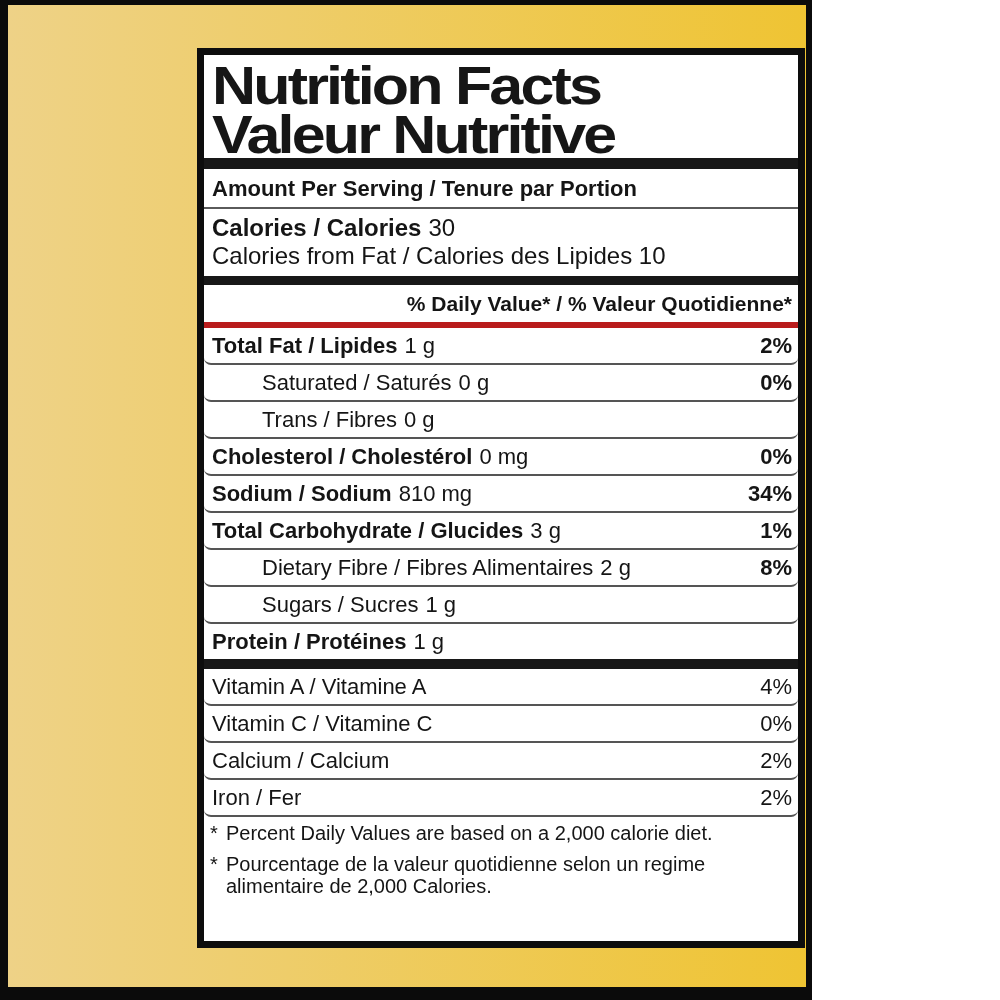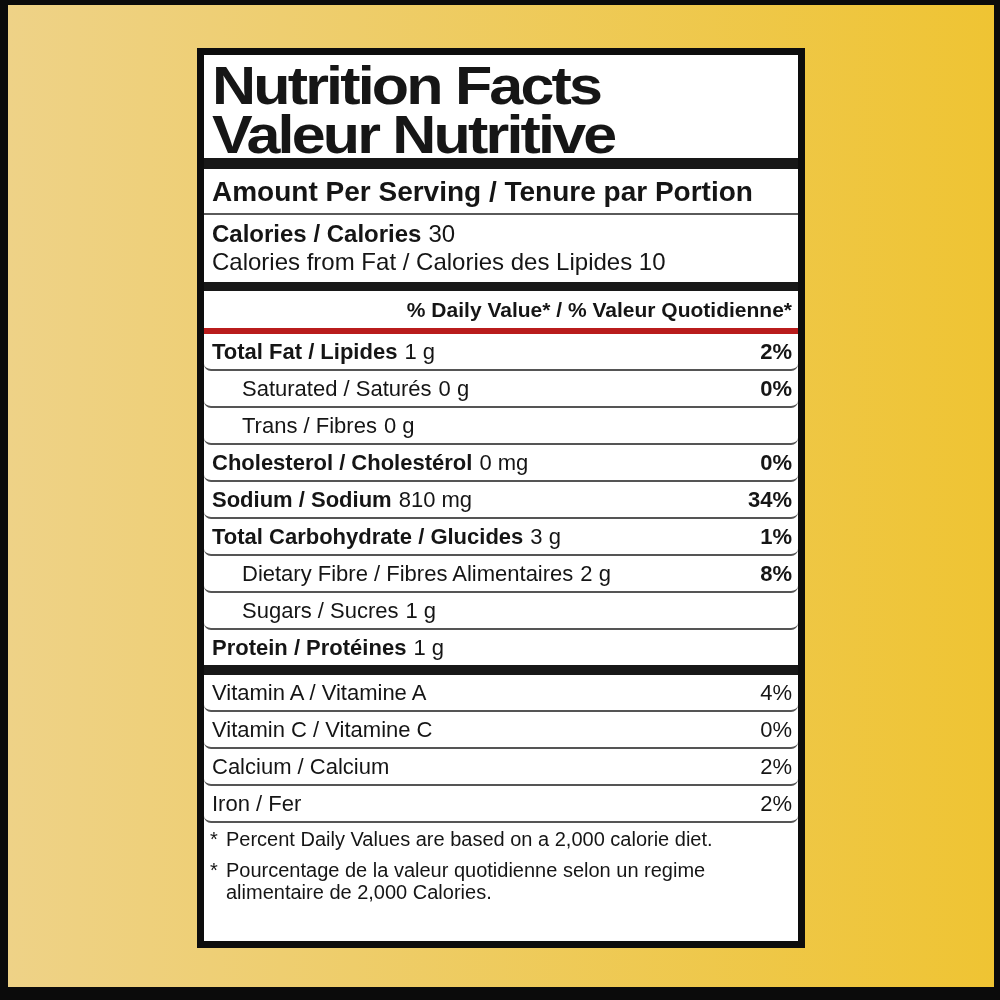--- a/index.html
+++ b/index.html
@@ -3,21 +3,21 @@
 <meta charset="utf-8">
 <style>
   * { margin: 0; padding: 0; box-sizing: border-box; }
   html, body { width: 1000px; height: 1000px; }
   body {
     font-family: "Liberation Sans", sans-serif;
     color: #151515;
   }
   .stage {
     position: relative;
-    width: 1000px;
+    width: 812px;
     height: 1000px;
     border-style: solid;
     border-color: #0b0b0b;
     border-width: 5px 6px 13px 8px;
     background: linear-gradient(to right, #eed287 0%, #eecd6a 35%, #efc433 100%);
     overflow: hidden;
   }
   .nf-label {
     position: absolute;
     left: 189px;
@@ -45,21 +45,21 @@
   .serving {
     margin: 8px 0 6px 8px;
     font-size: 21px;
     line-height: 1.12;
   }
   .bar { height: 11px; background: #181818; }
   .bar.mid { height: 9px; }
   .bar.low { height: 10px; }
   .amount-header {
     font-weight: bold;
-    font-size: 28px;
+    font-size: 22px;
     padding: 7px 0 5px 8px;
     border-bottom: 2px solid #5a5a5a;
   }
   .cal-block {
     padding: 5px 0 7px 8px;
     font-size: 24px;
     line-height: 1.15;
   }
   .b { font-weight: bold; }
   .val { margin-left: 7px; margin-top: 39px; }
@@ -74,21 +74,21 @@
     display: flex;
     justify-content: space-between;
     align-items: baseline;
     font-size: 22px;
     padding: 5px 0 4px 0;
     border-bottom: 2px solid #555555;
     border-radius: 7px;
   }
   .rows .row:last-child { border-bottom: none; }
   .row .rl { padding-left: 8px; }
-  .row.ind .rl { padding-left: 38px; }
+  .row.ind .rl { padding-left: 58px; }
   .row .name { font-weight: normal; }
   .row.bold .name { font-weight: bold; }
   .row .dv { font-weight: bold; padding-right: 6px; white-space: nowrap; }
   .vits .row .dv { font-weight: normal; }
   .footnotes { margin: 6px 0 0 6px; font-size: 20px; line-height: 1.08; }
   .fn { display: flex; margin-bottom: 9px; padding-right: 4px; }
   .fn .star { width: 16px; flex: 0 0 16px; }
 </style>
 </head>
 <body>

